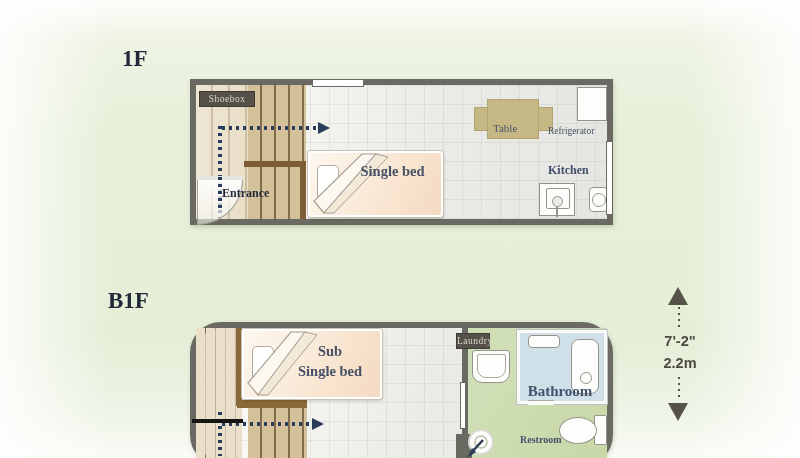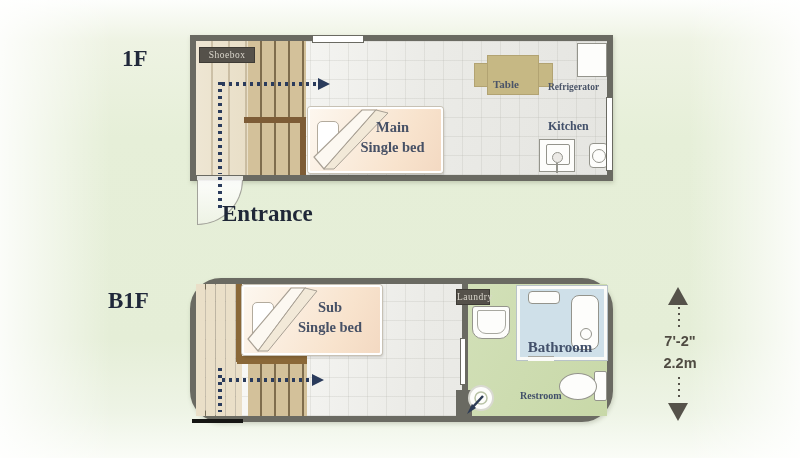--- a/index.html
+++ b/index.html
@@ -9,20 +9,21 @@
       linear-gradient(90deg, rgba(255,255,255,.85) 0%, rgba(255,255,255,0) 14%, rgba(255,255,255,0) 86%, rgba(255,255,255,.85) 100%),
       linear-gradient(180deg, #fdfefc 0%, #eef3e3 9%, #e6efd8 30%, #e5eed7 74%, #eef4e6 90%, #fafcf7 100%);
     font-family:"Liberation Serif", serif;
   }
   .abs{position:absolute;}
   
   .plan{
     position:absolute; box-sizing:border-box; border:6px solid #6a6a62;
     background:linear-gradient(100deg,#fcfcfa 0%, #ebebe7 55%, #e5e5e1 100%);
     box-shadow:1px 2px 4px rgba(90,100,70,.25);
+    margin-top:44px;
   }
   .plan-1f{left:190px; top:35px; width:423px; height:146px;}
   .plan-b1f{left:190px; top:278px; width:423px; height:144px;border-radius:31px;}
   .grid{position:absolute; inset:0; pointer-events:none;
     background-image:
       repeating-linear-gradient(0deg, rgba(168,168,160,.20) 0 1px, transparent 1px 19px),
       repeating-linear-gradient(90deg, rgba(168,168,160,.20) 0 1px, transparent 1px 19px);}
   
   .wood-1f{left:0;top:0;width:110px;height:134px;
     background-image:
@@ -40,21 +41,21 @@
   
   .bed{box-sizing:border-box; border:2px solid #ffffff; border-radius:3px;
     background:linear-gradient(115deg,#fdf7ef 0%, #f8e3cd 70%, #f3d9c2 100%);
     box-shadow:0 0 0 1px #c7c1b4, 1px 2px 3px rgba(0,0,0,.18);}
   .pillow{position:absolute; background:#fff; border:1px solid #b3ab9d; border-radius:5px;}
   .bed-label{position:absolute; text-align:center; font-weight:bold; color:#475166; font-size:14.5px; line-height:1.4;}
   .bed-label span{display:block;}
   
   .floor-label{font-weight:bold; font-size:23px; color:#20283a;}
   .room-label{font-weight:bold; color:#42506a;}
-  .small-label{font-weight:bold; color:#4a5468;}
+  .small-label{font-weight:normal; color:#4a5468;}
   
   .dots-v{width:4px; background:repeating-linear-gradient(180deg,#2a3b5c 0 3px, transparent 3px 7px);}
   .dots-h{height:4px; background:repeating-linear-gradient(90deg,#2a3b5c 0 3px, transparent 3px 7px);}
   .route-arrow{width:0;height:0;border-top:6px solid transparent;border-bottom:6px solid transparent;border-left:12px solid #2a3b5c;}
   
   .whitebox{box-sizing:border-box; background:#fdfdfb; border:1px solid #94948c;}
   .window{box-sizing:border-box; background:#ffffff; border:1px solid #6a6a62;}
   .table-top{background:#c6b884; border:1px solid #b2a372;}
   .door-arc{box-sizing:border-box; border:1.5px solid #a2a29a; border-top:none;
     border-bottom-right-radius:100% 100%;
@@ -89,21 +90,20 @@
     <div class="abs dots-h" style="left:26px;top:41px;width:96px;"></div>
     <div class="abs route-arrow" style="left:122px;top:37px;"></div>
 
     <div class="abs bed" style="left:112px;top:66px;width:135px;height:66px;">
       <div class="pillow" style="left:7px;top:12px;width:20px;height:40px;"></div>
       <svg class="abs" style="left:0;top:0;" width="135" height="62">
         <polygon points="52,1 66,1 14,60 4,48" fill="#fcf8f1" stroke="#a8a094" stroke-width="1.2"></polygon>
         <polygon points="66,1 78,4 24,60 14,60" fill="#f2e9d8" stroke="#a8a094" stroke-width="1"></polygon>
       </svg>
       <div class="bed-label" style="left:36px;right:2px;top:8px;">
-        <span>Main</span>
         <span>Single bed</span>
       </div>
     </div>
 
     <div class="abs table-top" style="left:278px;top:22px;width:13px;height:22px;"></div>
     <div class="abs table-top" style="left:341px;top:22px;width:14px;height:22px;"></div>
     <div class="abs table-top" style="left:291px;top:14px;width:50px;height:38px;"></div>
     <div class="abs small-label" style="left:297px;top:37px;font-size:11px;">Table</div>
 
     <div class="abs whitebox" style="left:381px;top:2px;width:30px;height:34px;"></div>
@@ -119,21 +119,21 @@
       <div class="abs" style="left:2px;top:5px;width:12px;height:12px;border:1px solid #94948c;border-radius:50%;"></div>
     </div>
 
     <div class="abs window" style="left:116px;top:-6px;width:52px;height:8px;"></div>
     <div class="abs window" style="right:-6px;top:56px;width:7px;height:74px;"></div>
   </div>
 
   <div class="abs" style="left:197px;top:176px;width:46px;height:4px;background:#e6e6e0;"></div>
   <div class="abs door-arc" style="left:197px;top:180px;width:46px;height:45px;"></div>
   <div class="abs dots-v" style="left:218px;top:177px;height:32px;"></div>
-  <div class="abs room-label" style="left:222px;top:201px;font-size:23px;color:#1f2737;">Entrance</div>
+  <div class="abs room-label" style="left:222px;top:186px;font-size:12px;color:#1f2737;">Entrance</div>
 
   <div class="abs floor-label" style="left:108px;top:288px;text-align:right;">B1F</div>
 
   <div class="plan plan-b1f">
     <div class="grid"></div>
 
     <div class="abs wood-b1f"></div>
     <div class="abs stairs stairs-b1f"></div>
     <div class="abs stair-edge" style="left:40px;top:0;width:6px;height:78px;background:#8a6838;"></div>
     <div class="abs stair-edge" style="left:41px;top:72px;width:70px;height:8px;background:#8a6838;"></div>

